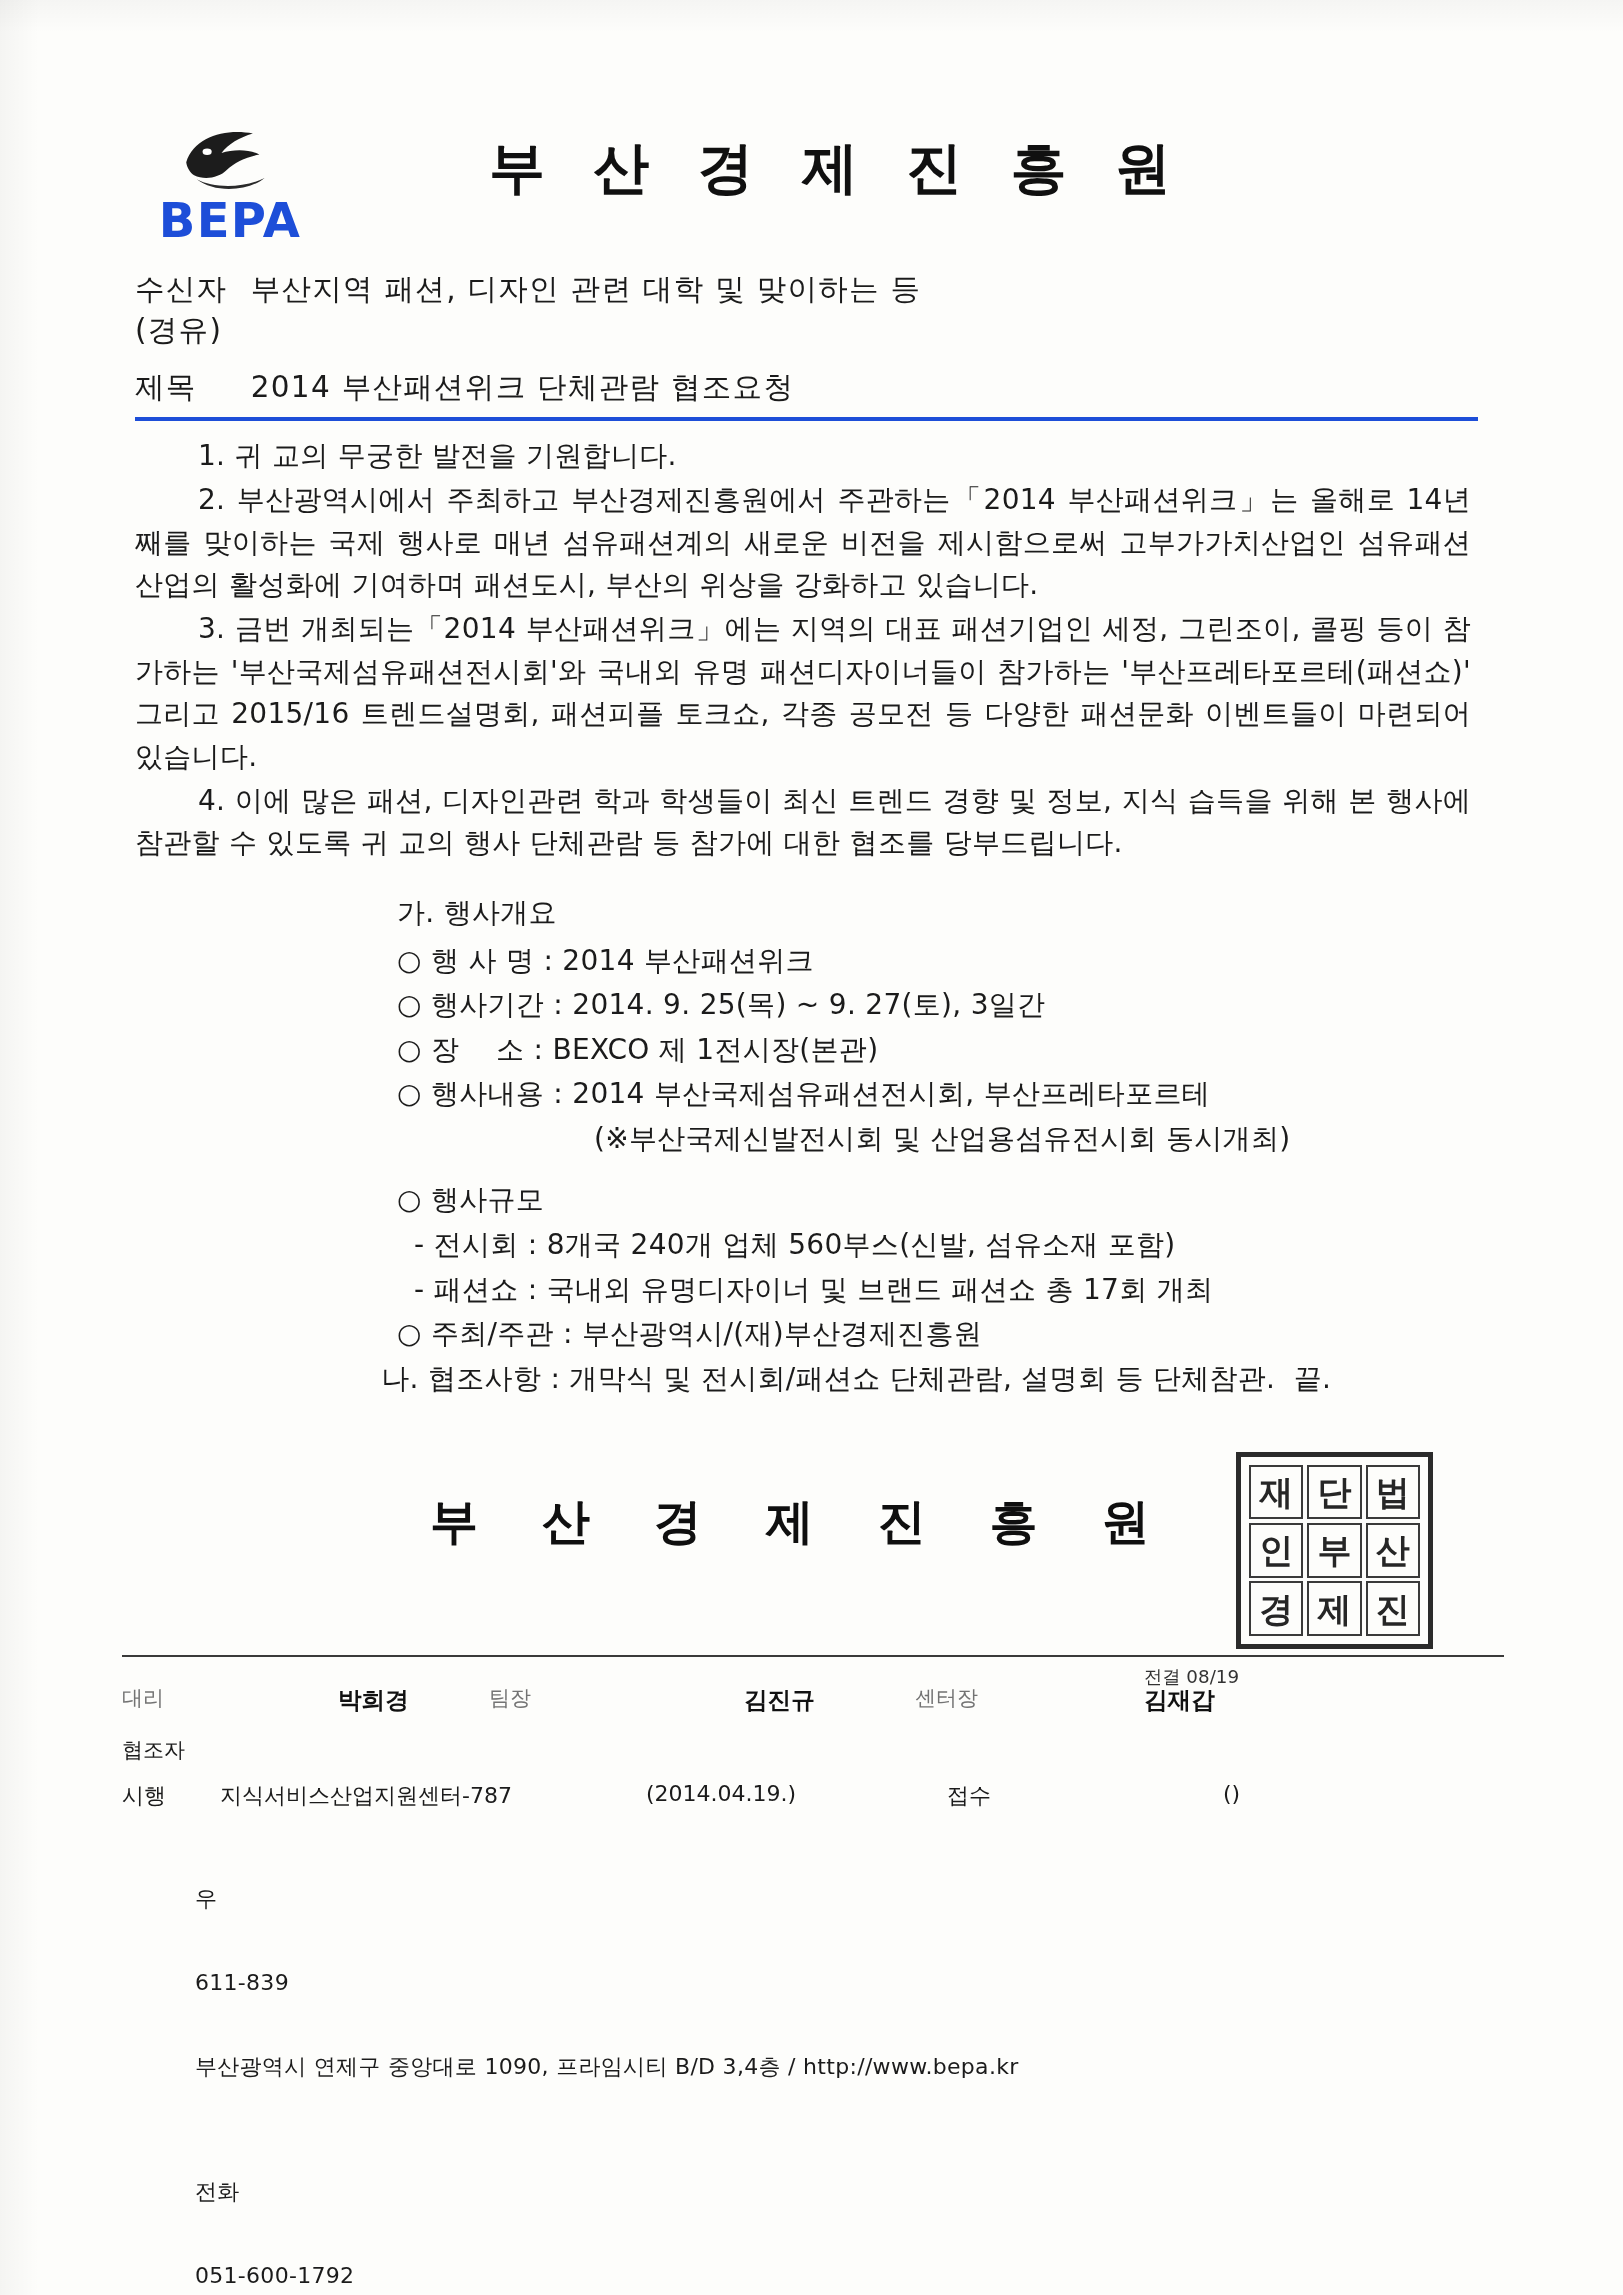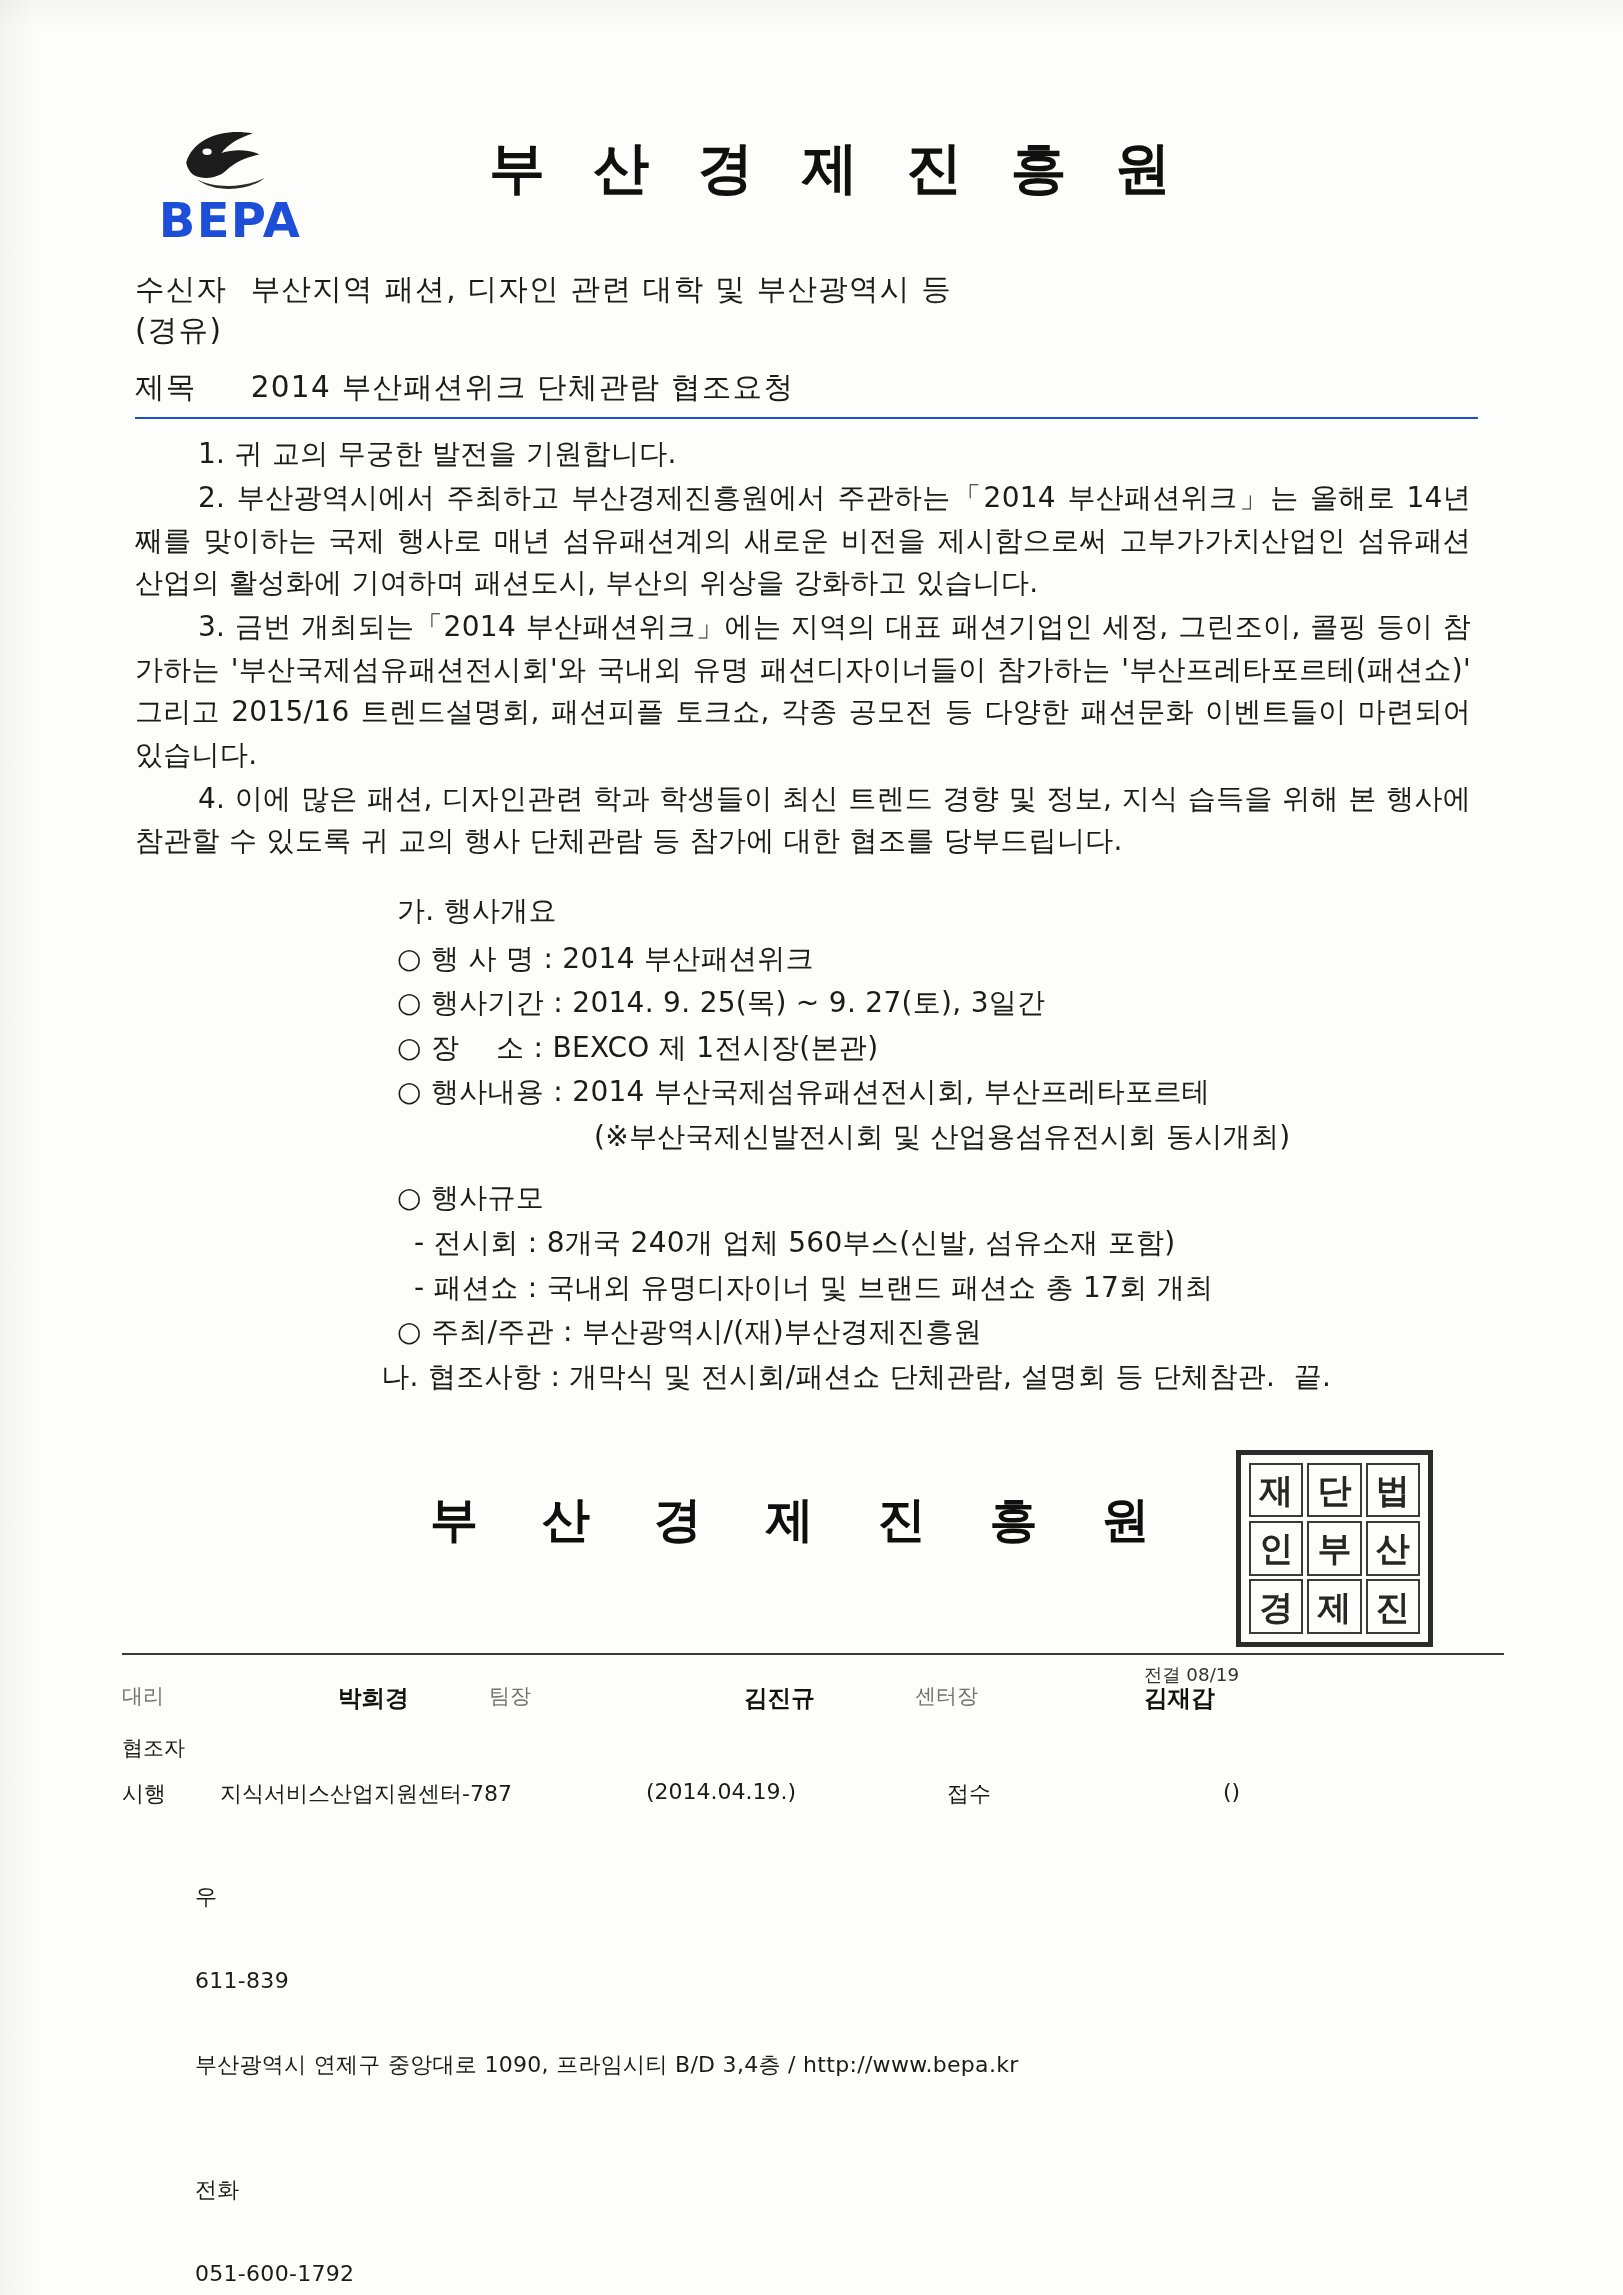--- a/index.html
+++ b/index.html
@@ -96,21 +96,21 @@
   .via {
     font-size: 29.5px;
     margin-left: 13px;
     letter-spacing: 1.3px;
   }
   .subject {
     margin-top: 17px;
     margin-left: 13px;
     font-size: 29.5px;
     letter-spacing: 1.3px;
-    border-bottom: 2px solid #1d4ed8;
+    border-bottom: 4px solid #1d4ed8;
     padding-bottom: 9.2px;
     width: 1343px;
   }
   .subject-label {
     display: inline-block;
     min-width: 105px;
   }
 
   
   .body-block {
@@ -274,21 +274,21 @@
             <path d="M24 86 C50 100, 96 100, 128 84 C104 104, 52 108, 24 86 Z" fill="#2a2a2a"></path>
           </svg>
         </div>
         <div class="logo-text">BEPA</div>
       </div>
       <div class="org-title">부 산 경 제 진 흥 원</div>
     </div>
 
     <div class="addr-line">
       <span class="addr-label">수신자</span>
-      <span>부산지역 패션, 디자인 관련 대학 및 부산광역시 등</span>
+      <span>부산지역 패션, 디자인 관련 대학 및 맞이하는 등</span>
     </div>
     <div class="via">(경유)</div>
 
     <div class="subject">
       <span class="subject-label">제목</span>
       <span>2014 부산패션위크 단체관람 협조요청</span>
     </div>
 
     <div class="body-block">
       <p class="para">1. 귀 교의 무궁한 발전을 기원합니다.</p>

